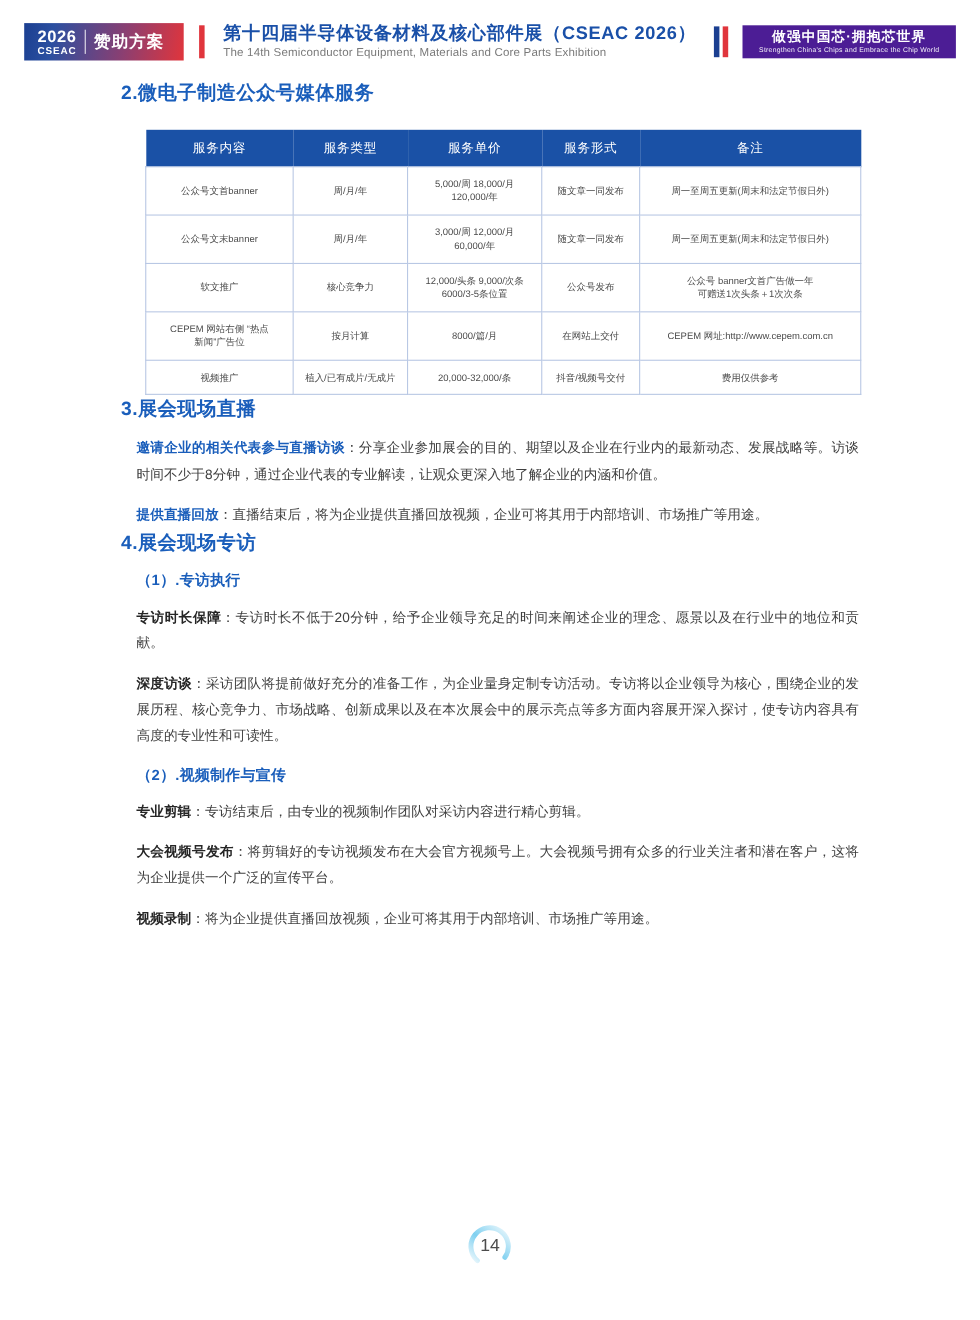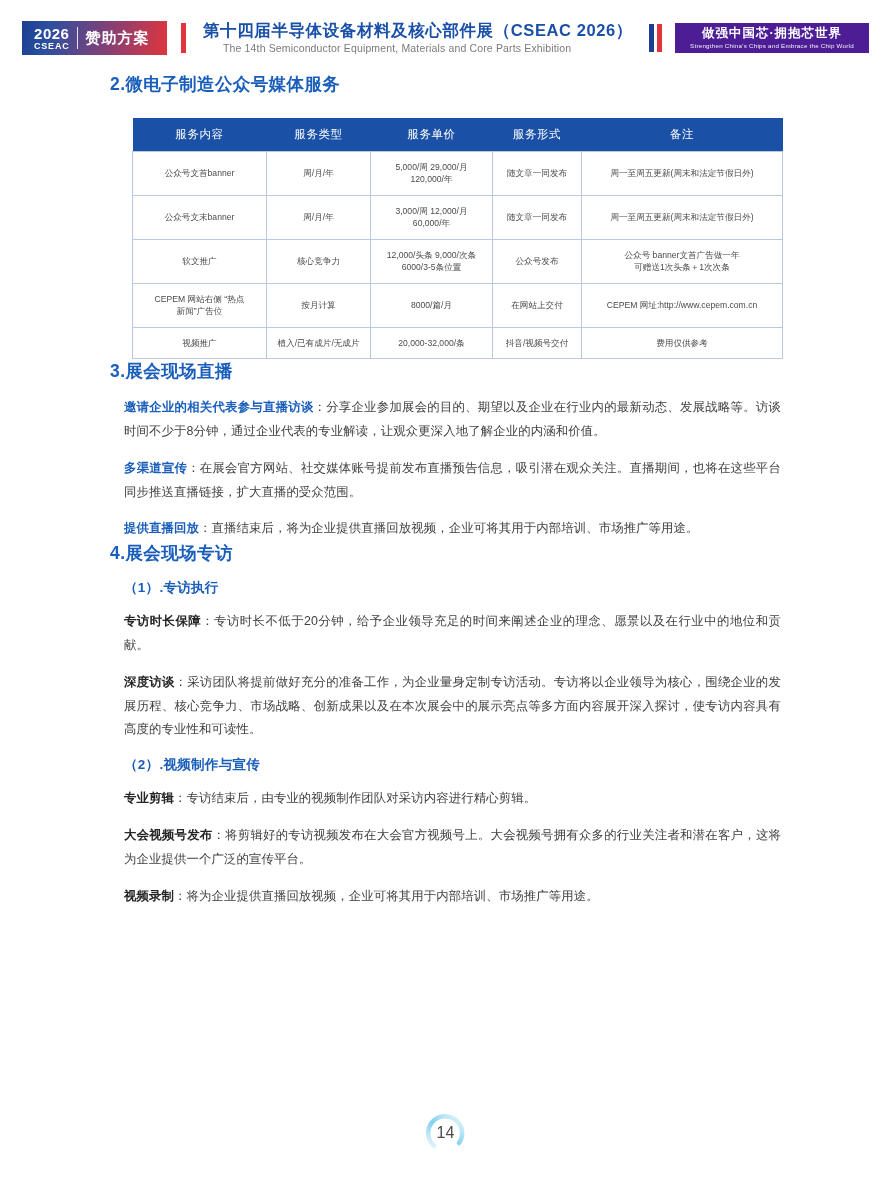--- a/index.html
+++ b/index.html
@@ -95,21 +95,20 @@
     line-height: 1.25;
     white-space: nowrap;
   }
   .header-title-en {
     font-size: 10.5px;
     color: #7a7a7a;
     letter-spacing: 0.15px;
     line-height: 1.3;
     margin-top: 2px;
     white-space: nowrap;
-    margin-left: 20px;
   }
 
   .header-bars-right {
     display: flex;
     margin-left: 16px;
     margin-right: 10px;
     align-items: center;
   }
   .header-bars-right .hbar { height: 28px; }
 
@@ -302,21 +301,21 @@
         <th>服务形式</th>
         <th>备注</th>
       </tr>
     </thead>
     <tbody>
 
       <tr>
         <td>公众号文首banner</td>
         <td>周/月/年</td>
         <td>
-          <span class="cell-line">5,000/周 29,000/月</span>
+          <span class="cell-line">5,000/周 18,000/月</span>
           <span class="cell-line">120,000/年</span>
         </td>
         <td>随文章一同发布</td>
         <td class="cell-clip">周一至周五更新(周末和法定节假日外)</td>
       </tr>
 
       <tr>
         <td>公众号文末banner</td>
         <td>周/月/年</td>
         <td>
@@ -361,23 +360,20 @@
       </tr>
     </tbody>
   </table>
 
   <h2 class="section-heading sec3-heading">3.展会现场直播</h2>
 
   <p class="body-para">
     <span class="lead-blue">邀请企业的相关代表参与直播访谈</span><span>：分享企业参加展会的目的、期望以及企业在行业内的最新动态、发展战略等。访谈时间不少于8分钟，通过企业代表的专业解读，让观众更深入地了解企业的内涵和价值。</span>
   </p>
 
-  <p class="body-para">
-    <span class="lead-blue">多渠道宣传</span><span>：在展会官方网站、社交媒体账号提前发布直播预告信息，吸引潜在观众关注。直播期间，也将在这些平台同步推送直播链接，扩大直播的受众范围。</span>
-  </p>
 
   <p class="body-para">
     <span class="lead-blue">提供直播回放</span><span>：直播结束后，将为企业提供直播回放视频，企业可将其用于内部培训、市场推广等用途。</span>
   </p>
 
   <h2 class="section-heading sec4-heading">4.展会现场专访</h2>
 
   <h3 class="subsection-heading">（1）.专访执行</h3>
 
   <p class="body-para">

